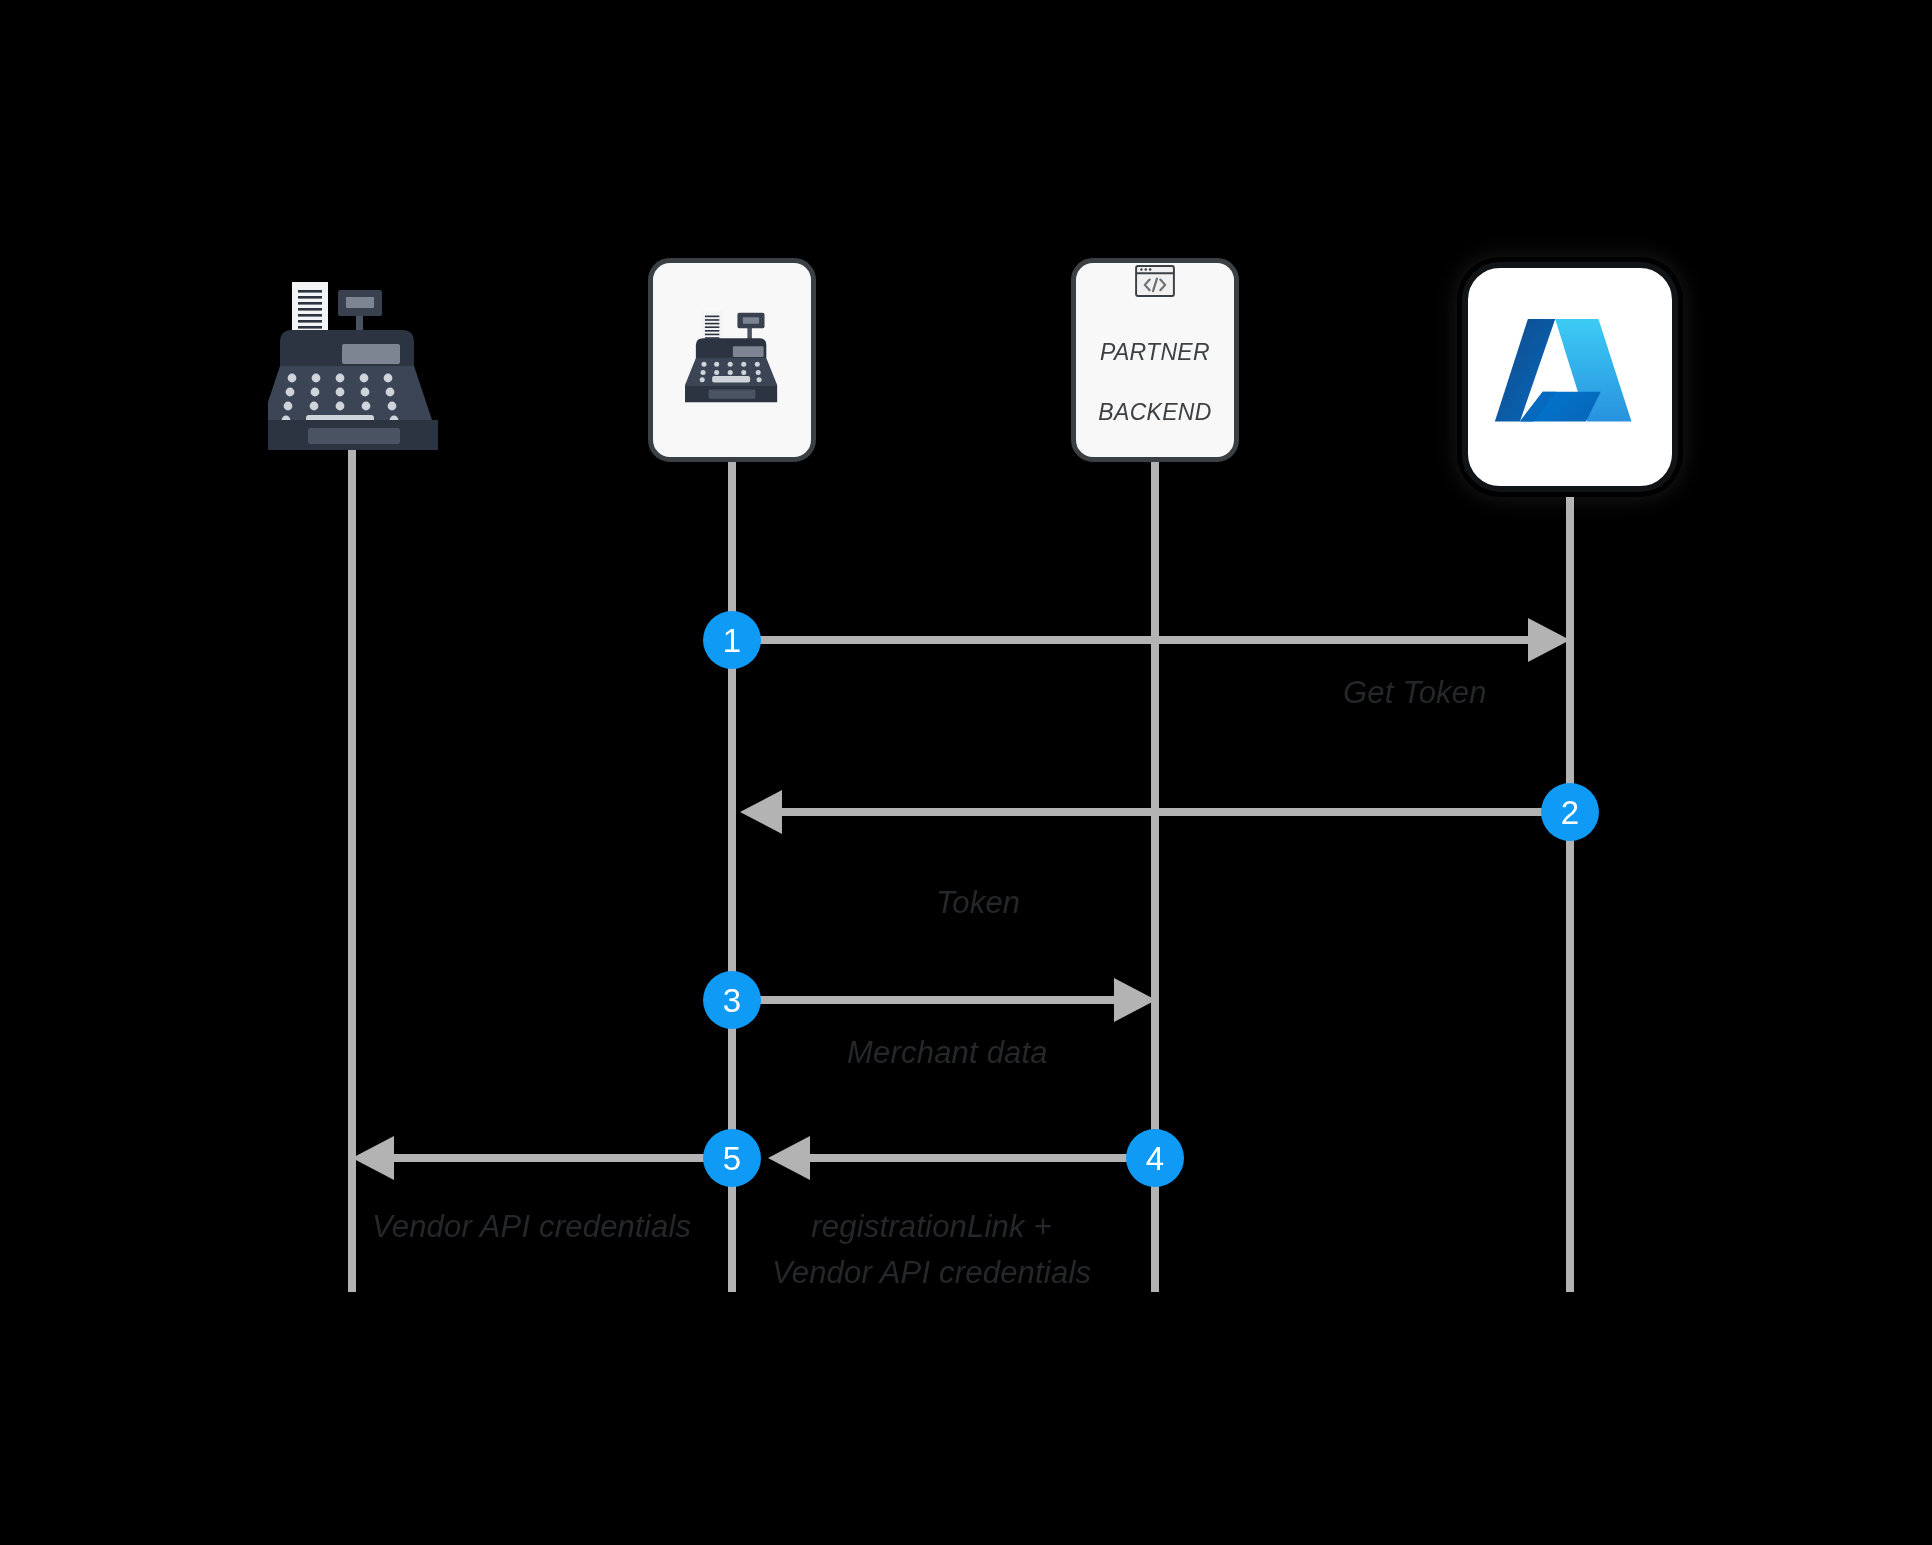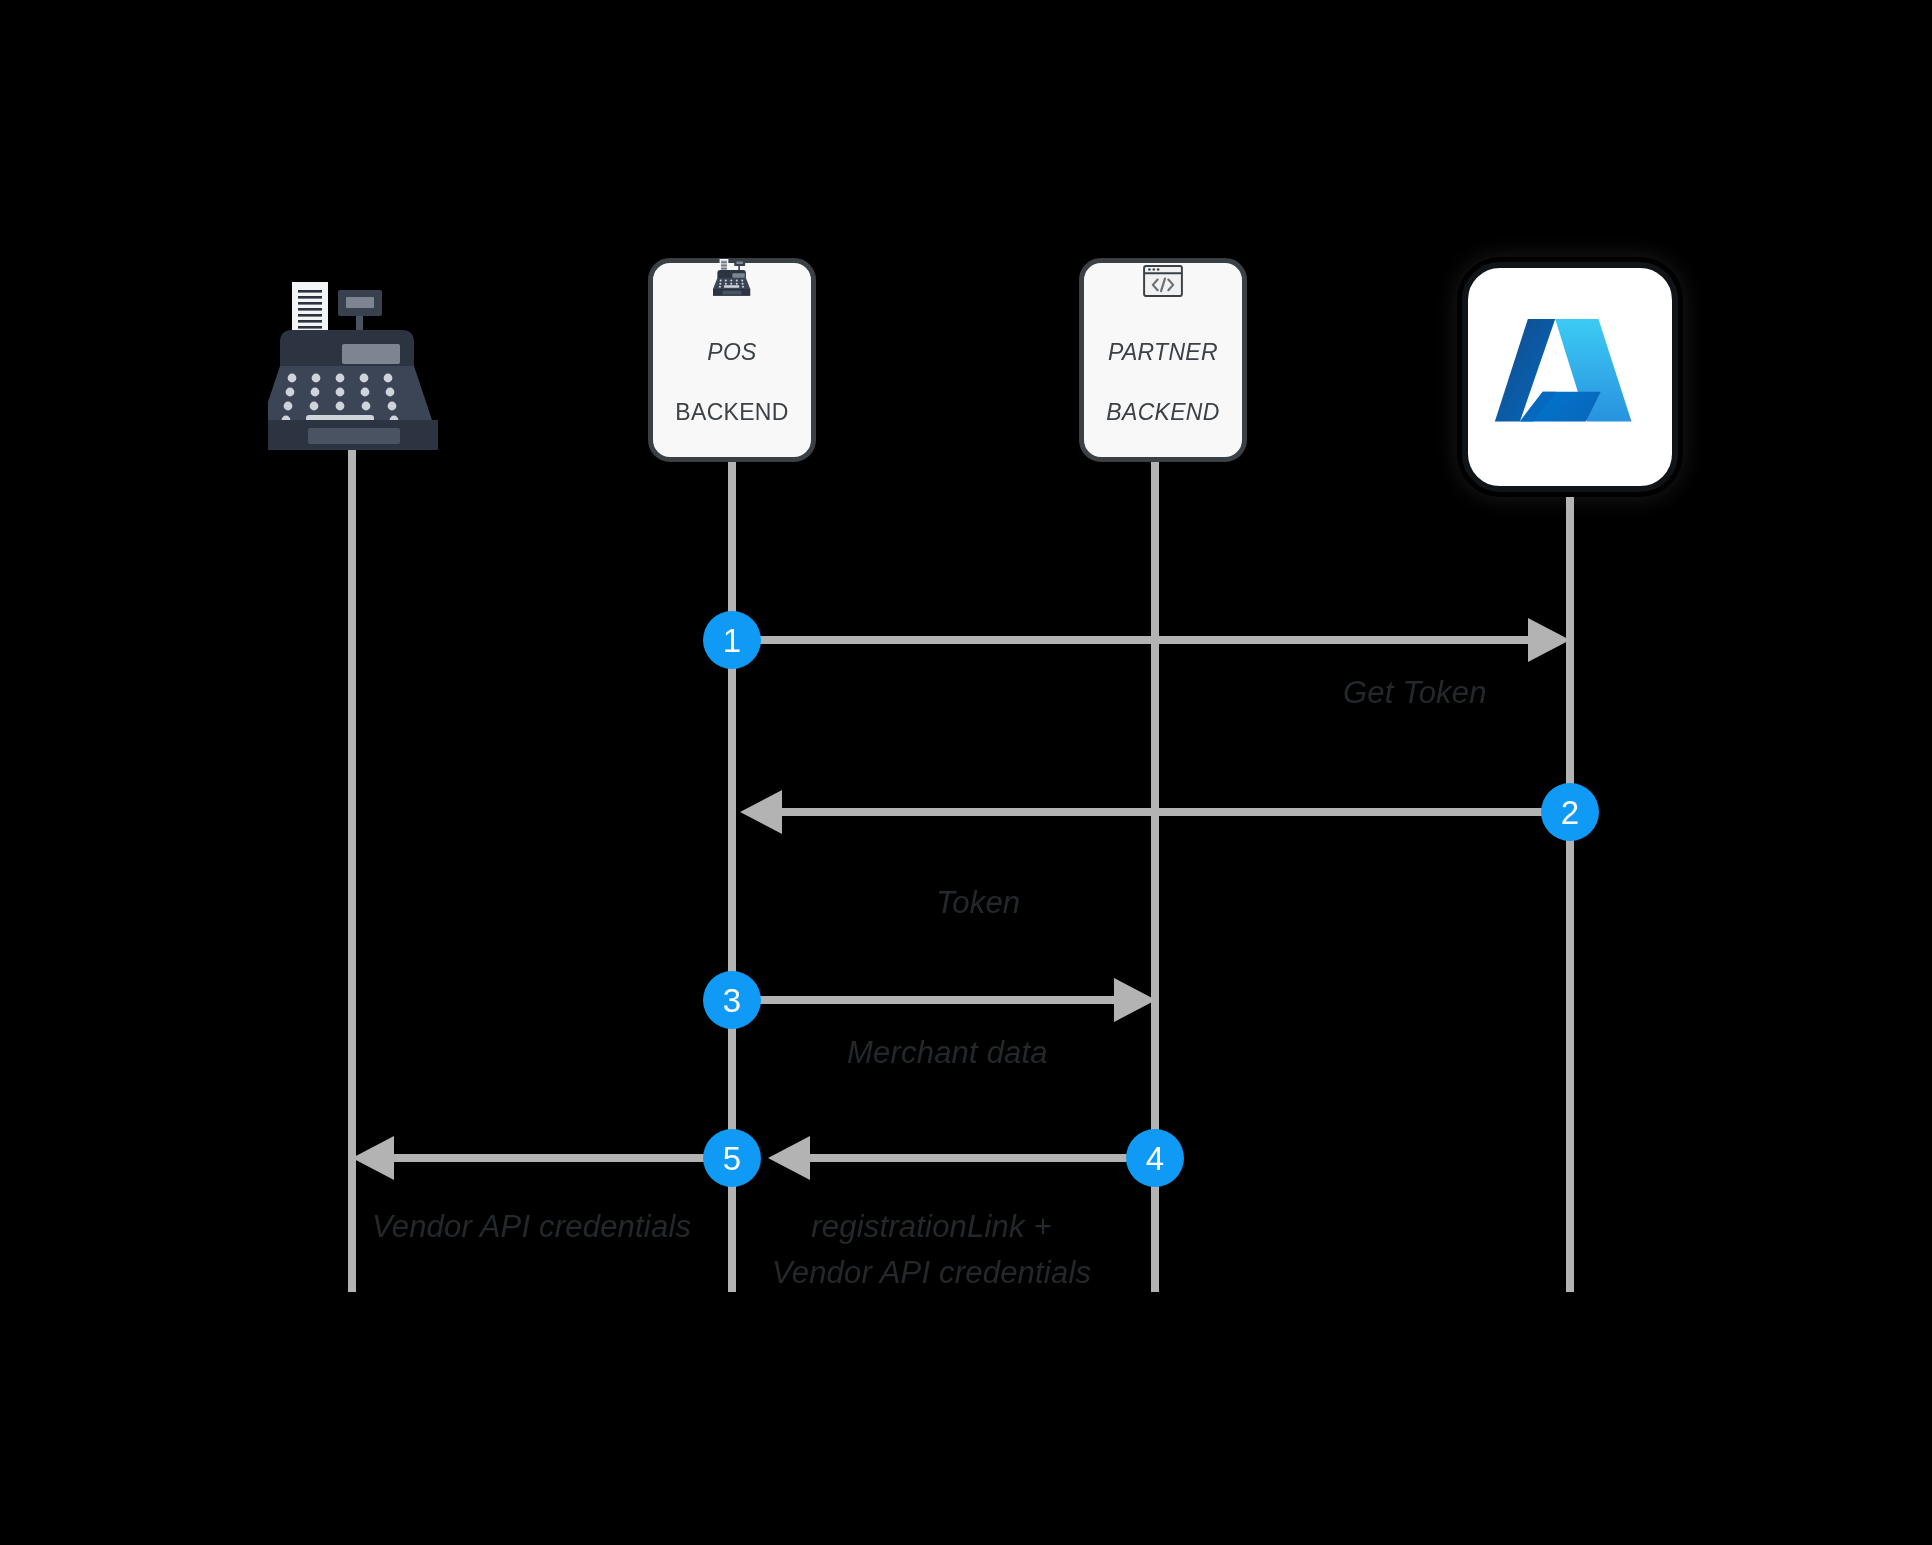--- a/index.html
+++ b/index.html
@@ -198,27 +198,23 @@
         <circle cx="60" cy="68" r="2.8"></circle>
           <circle cx="75" cy="68" r="2.8"></circle>
         <circle cx="91" cy="68" r="2.8"></circle>
         <circle cx="29" cy="76" r="2.8"></circle>
           <circle cx="92" cy="76" r="2.8"></circle>
         <rect x="40" y="72" width="42" height="7" rx="2.2"></rect>
       </g>
       <rect x="10" y="82" width="102" height="19" fill="#2c3441"></rect>
       <rect x="36" y="87" width="52" height="10" rx="1.5" fill="#4a5362"></rect>
     </svg>
-    <div class="card-label">
-      <span class="l1">POS</span>
-      <span class="l2">BACKEND</span>
-    </div>
-  </div>
-
-  <div class="card" style="left:1071px;top:258px;width:168px;height:204px;margin-left:8px;">
+  </div>
+
+  <div class="card" style="left:1071px;top:258px;width:168px;height:204px;">
     <svg viewBox="0 0 82 66" width="84" height="68" style="margin-top:2px;">
       <rect x="2" y="2" width="78" height="62" rx="4" ry="4" fill="#f1f1f1" stroke="#3b4044" stroke-width="4"></rect>
       <line x1="2" y1="17" x2="80" y2="17" stroke="#3b4044" stroke-width="4"></line>
       <circle cx="13" cy="9.5" r="2.6" fill="#3b4044"></circle>
       <circle cx="22" cy="9.5" r="2.6" fill="#3b4044"></circle>
       <circle cx="31" cy="9.5" r="2.6" fill="#3b4044"></circle>
       <path d="M30 30 L20 41 L30 52" fill="none" stroke="#6c7073" stroke-width="4.5" stroke-linecap="round" stroke-linejoin="round"></path>
       <path d="M52 30 L62 41 L52 52" fill="none" stroke="#6c7073" stroke-width="4.5" stroke-linecap="round" stroke-linejoin="round"></path>
       <line x1="45" y1="28" x2="37" y2="54" stroke="#6c7073" stroke-width="4.5" stroke-linecap="round"></line>
     </svg>

